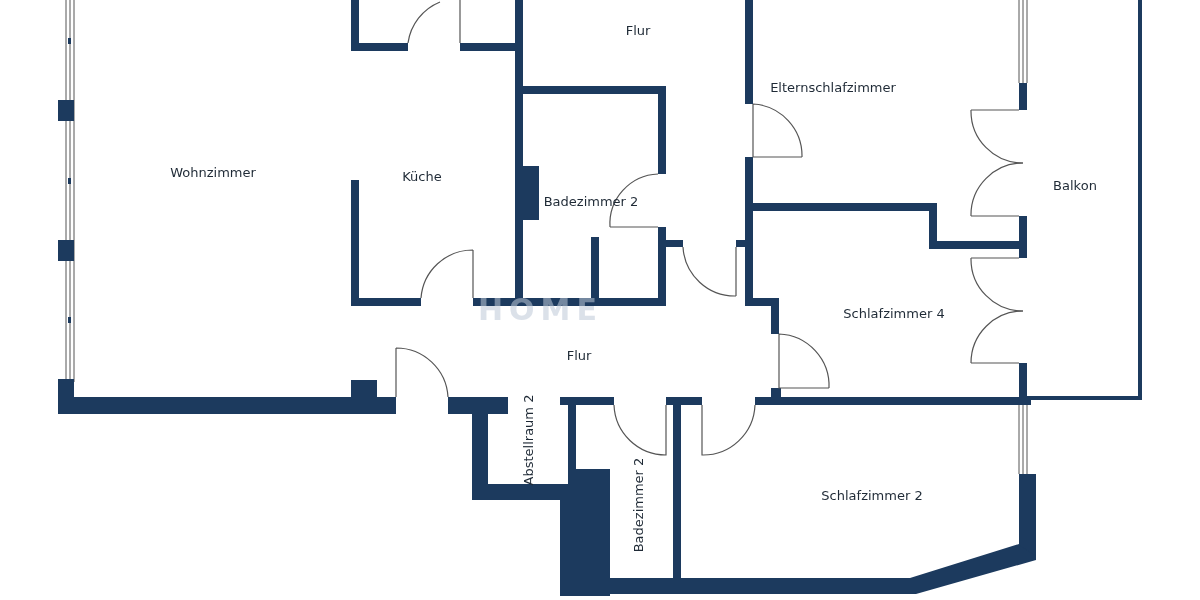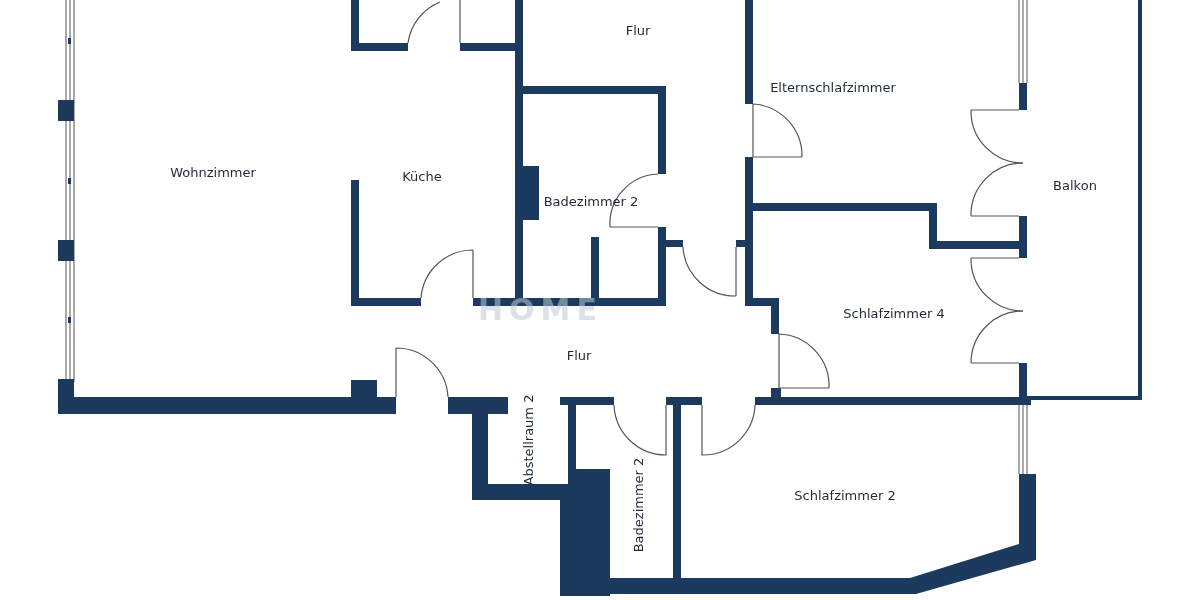--- a/index.html
+++ b/index.html
@@ -137,13 +137,13 @@
 <div class="label" style="left:213px;top:172px">Wohnzimmer</div>
 <div class="label" style="left:422px;top:176px">Küche</div>
 <div class="label" style="left:638px;top:30px">Flur</div>
 <div class="label" style="left:591px;top:201px">Badezimmer 2</div>
 <div class="label" style="left:833px;top:87px">Elternschlafzimmer</div>
 <div class="label" style="left:1075px;top:185px">Balkon</div>
 <div class="label" style="left:894px;top:313px">Schlafzimmer 4</div>
 <div class="label" style="left:579px;top:355px">Flur</div>
 <div class="label vert" style="left:528px;top:440px">Abstellraum 2</div>
 <div class="label vert" style="left:638px;top:505px">Badezimmer 2</div>
-<div class="label" style="left:845px;top:495px">Schlafzimmer 2</div>
+<div class="label" style="left:872px;top:495px">Schlafzimmer 2</div>
 
 </body></html>

